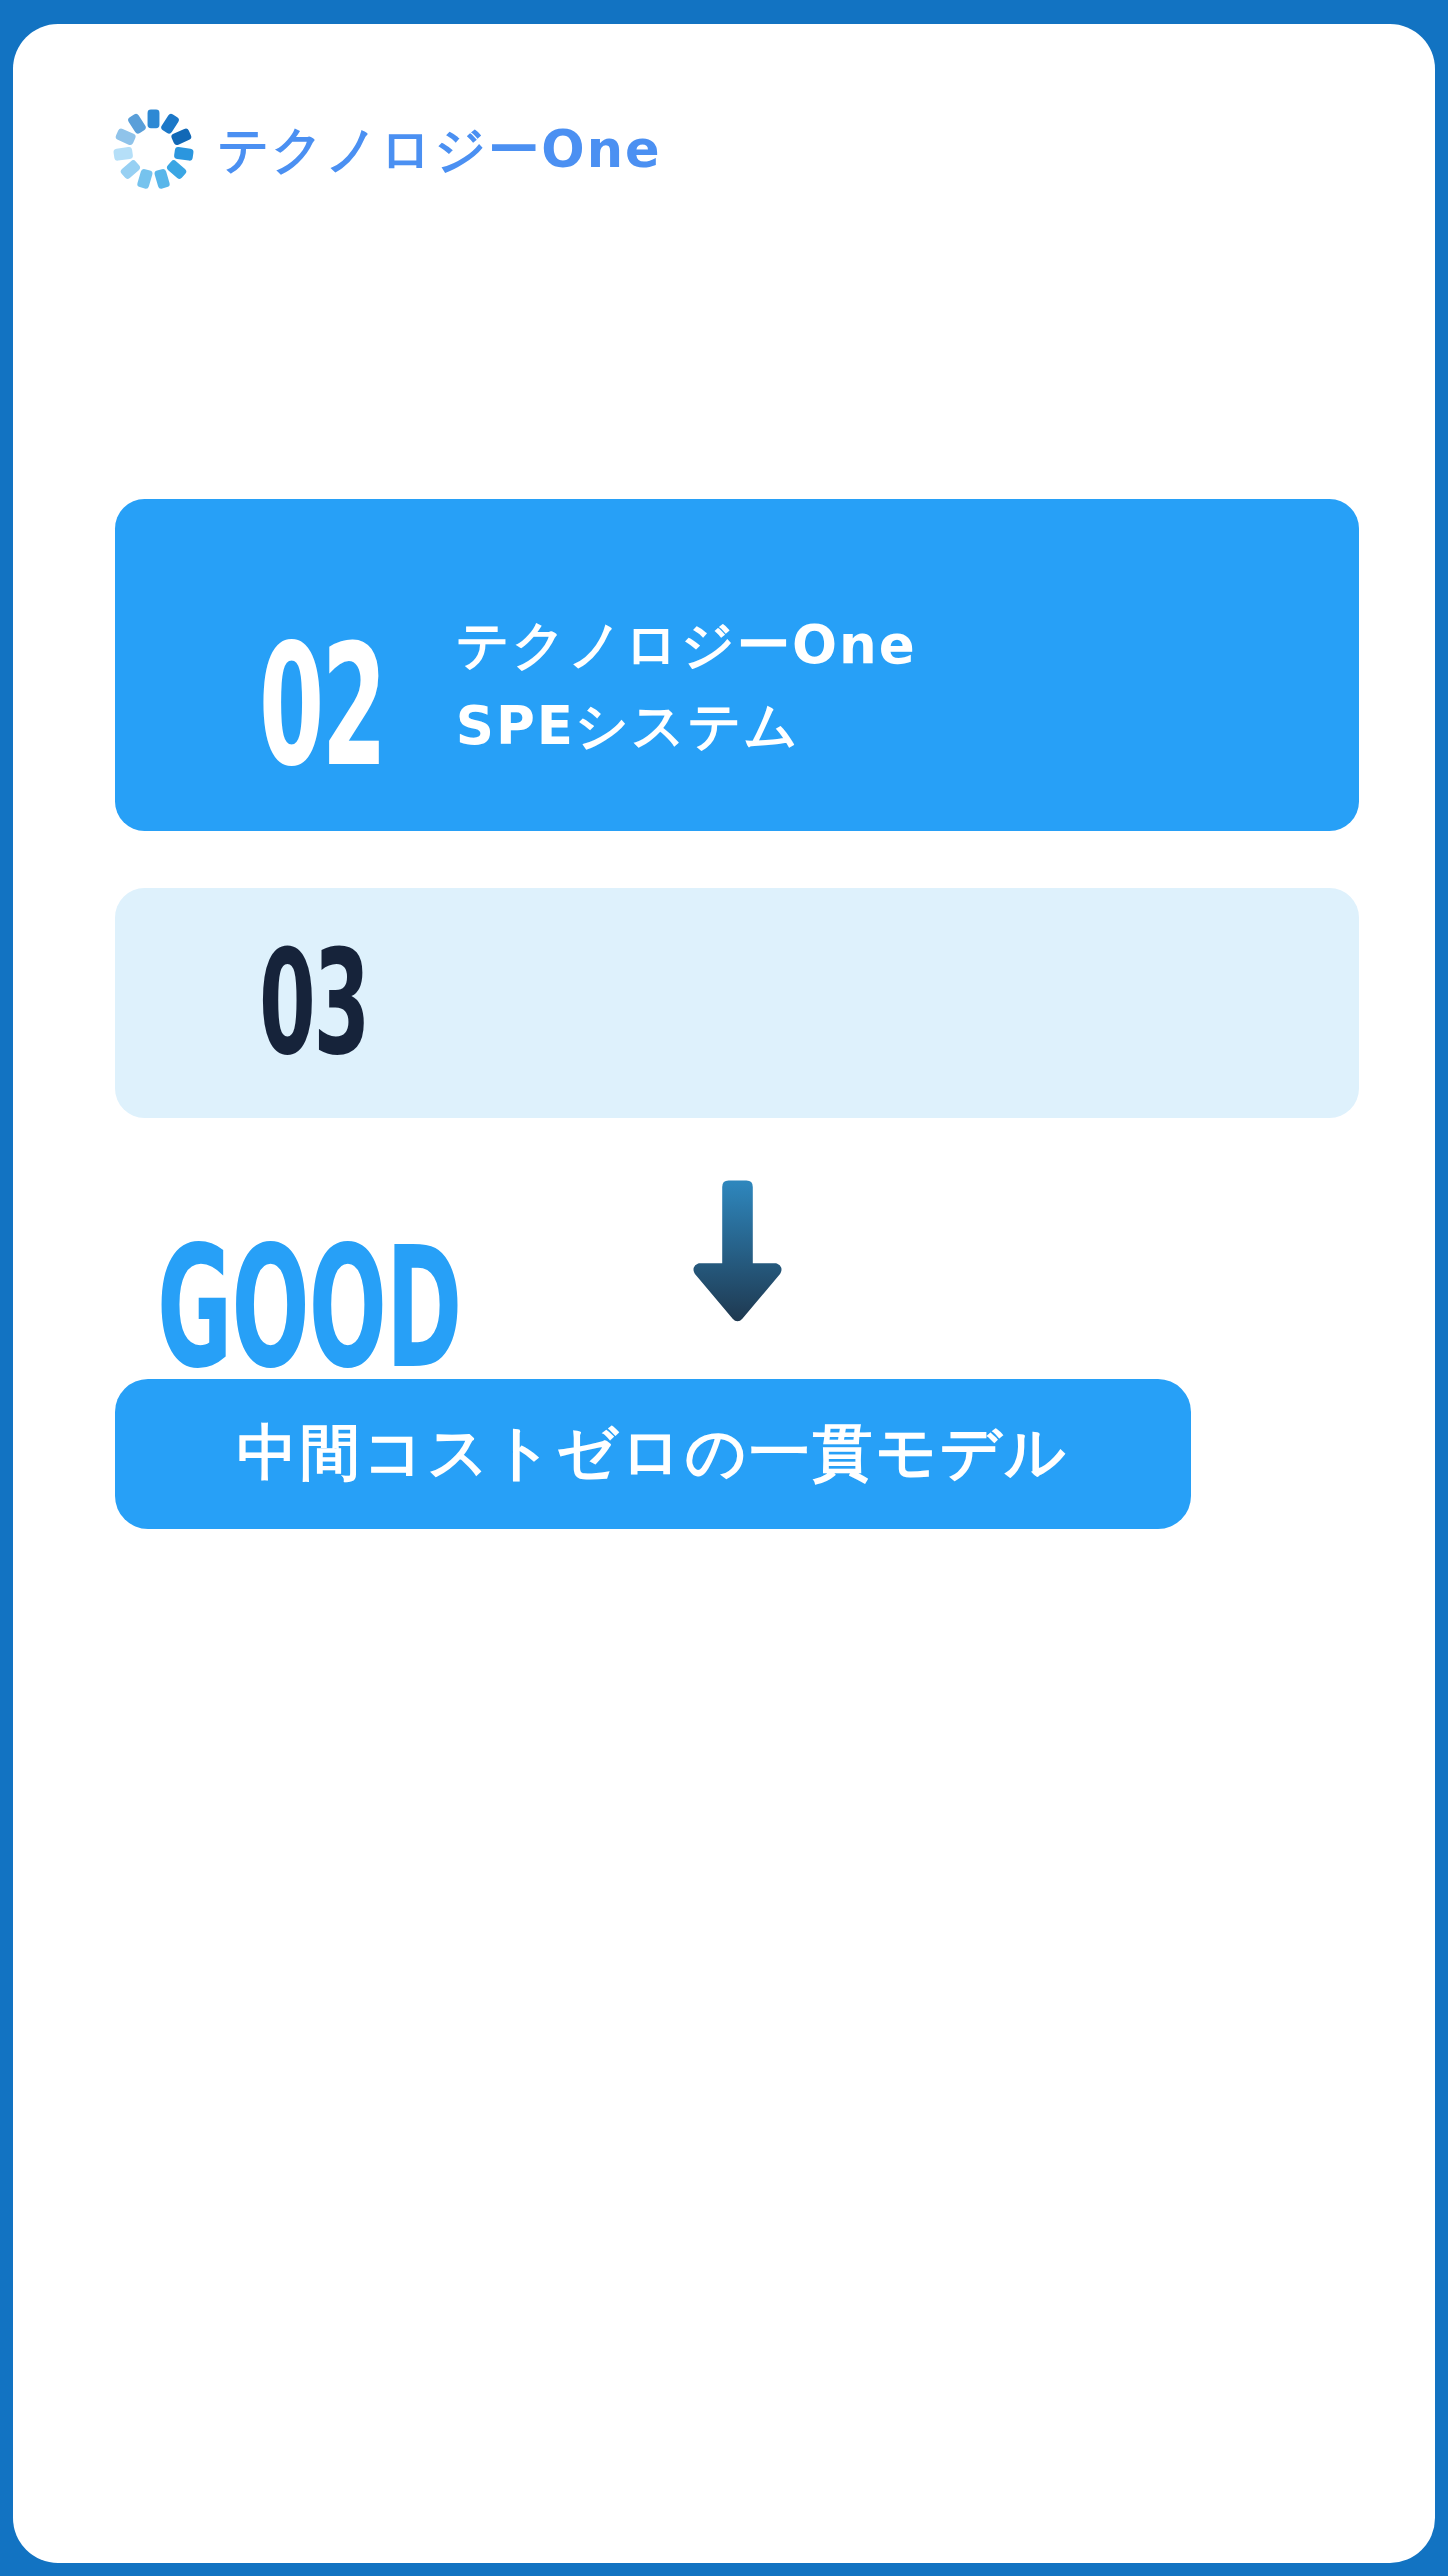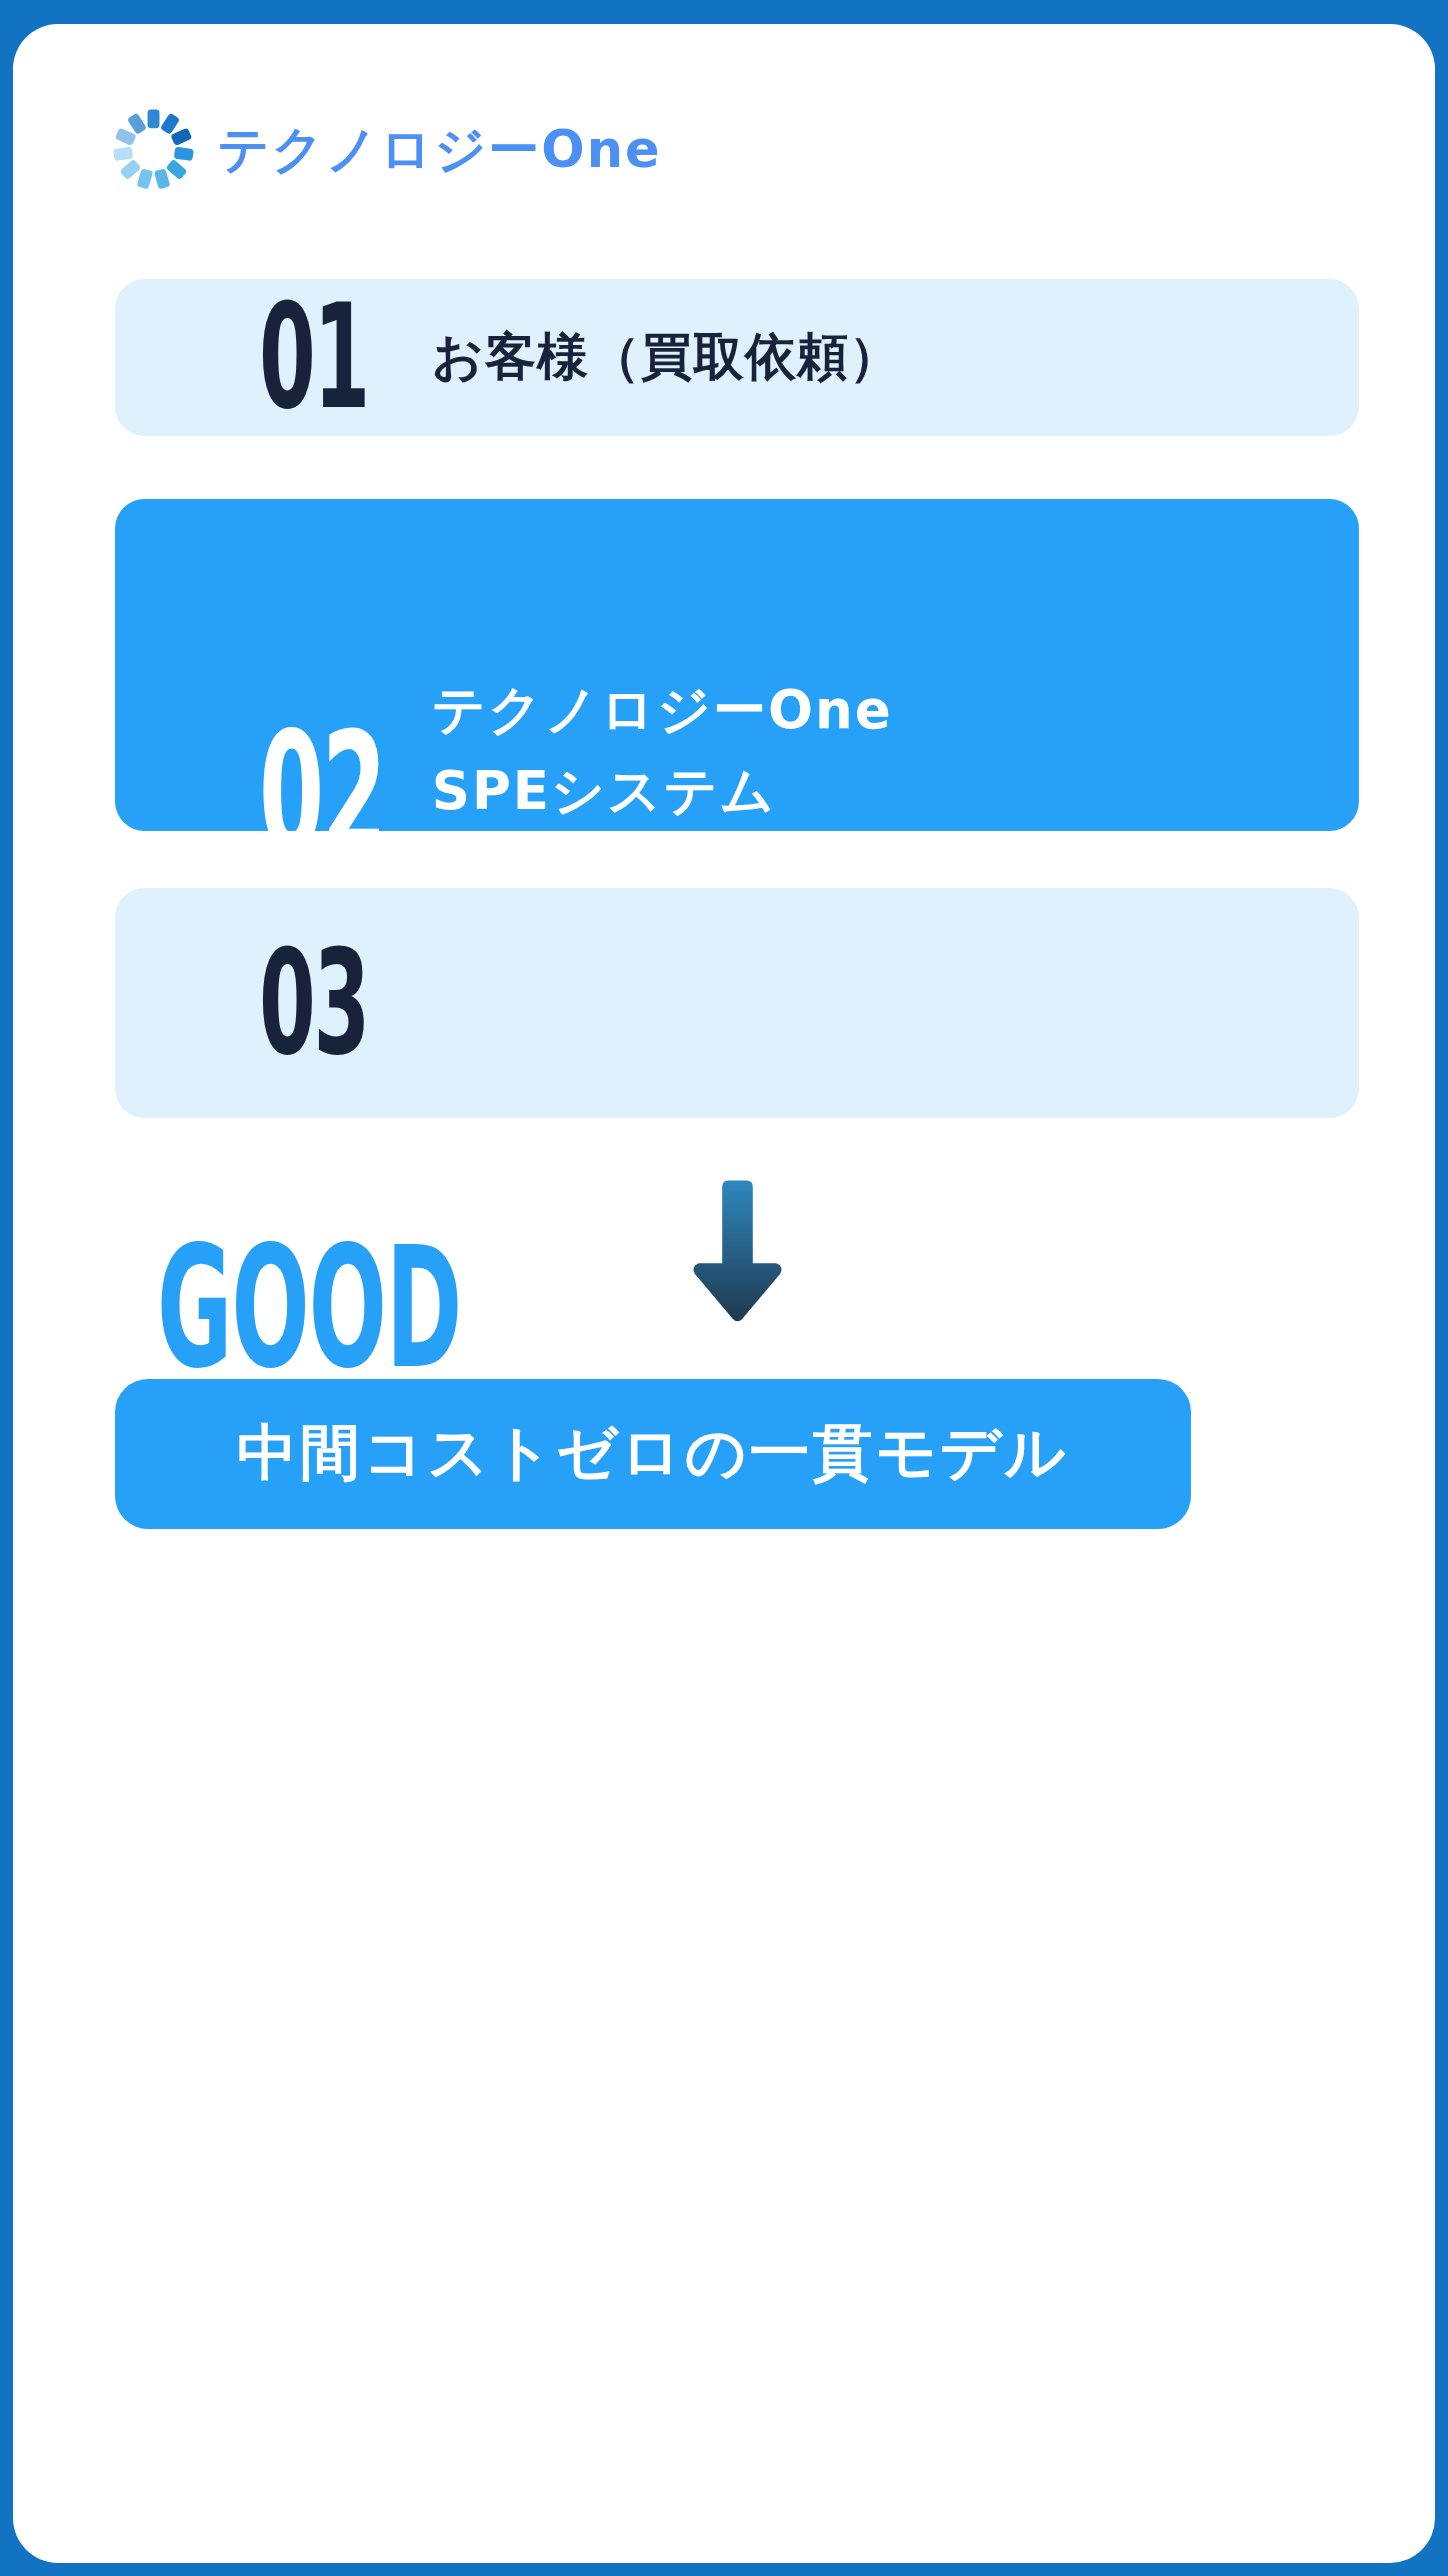--- a/index.html
+++ b/index.html
@@ -29,21 +29,21 @@
   }
   
   .step {
     position: absolute; left: 102px; width: 1244px;
     border-radius: 29.5px; display: flex; align-items: center;
     box-sizing: border-box;
   }
   .step-light { background: var(--light-blue, #DEF1FC); }
   .step-blue  { background: var(--accent-blue, #27A0F7); }
   .step-1 { top: 255px;  height: 157px; }
-  .step-2 { top: 475px;  height: 332px; align-items: flex-end; padding-top: 41px; }
+  .step-2 { top: 475px;  height: 332px; align-items: center; padding-top: 41px; gap: 24px; }
   .step-3 { top: 864px;  height: 230px; }
   .num-wrap {
     margin-left: 144px; width: 173px; flex: 0 0 auto;
   }
   .step-num {
     display: inline-block;
     font-size: 102px; font-weight: 700; line-height: 1;
     letter-spacing: -3px;
     color: var(--dark-navy, #16233A);
     transform: scale(0.80, 1.42);
@@ -111,24 +111,20 @@
         <rect x="43" y="3" width="14" height="22" rx="4" fill="#58B6EA" transform="rotate(163.63636363636363 50 50)"></rect>
         <rect x="43" y="3" width="14" height="22" rx="4" fill="#76C3EE" transform="rotate(196.36363636363637 50 50)"></rect>
         <rect x="43" y="3" width="14" height="22" rx="4" fill="#97D0F3" transform="rotate(229.0909090909091 50 50)"></rect>
         <rect x="43" y="3" width="14" height="22" rx="4" fill="#B5DFF8" transform="rotate(261.8181818181818 50 50)"></rect>
         <rect x="43" y="3" width="14" height="22" rx="4" fill="#8FC3EA" transform="rotate(294.54545454545456 50 50)"></rect>
         <rect x="43" y="3" width="14" height="22" rx="4" fill="#5A9FD9" transform="rotate(327.27272727272725 50 50)"></rect>
       </svg>
     <span class="logo-text">テクノロジーOne</span>
   </div>
 
-  <section class="step step-light step-1">
-    <span class="num-wrap"><span class="step-num">01</span></span>
-    <span class="step-label">お客様（買取依頼）</span>
-  </section>
 
   <section class="step step-blue step-2">
     <span class="num-wrap"><span class="step-num">02</span></span>
     <div class="step-lines">
       <div class="step-line">テクノロジーOne</div>
       <div class="step-line">SPEシステム</div>
     </div>
   </section>
 
   <section class="step step-light step-3">

